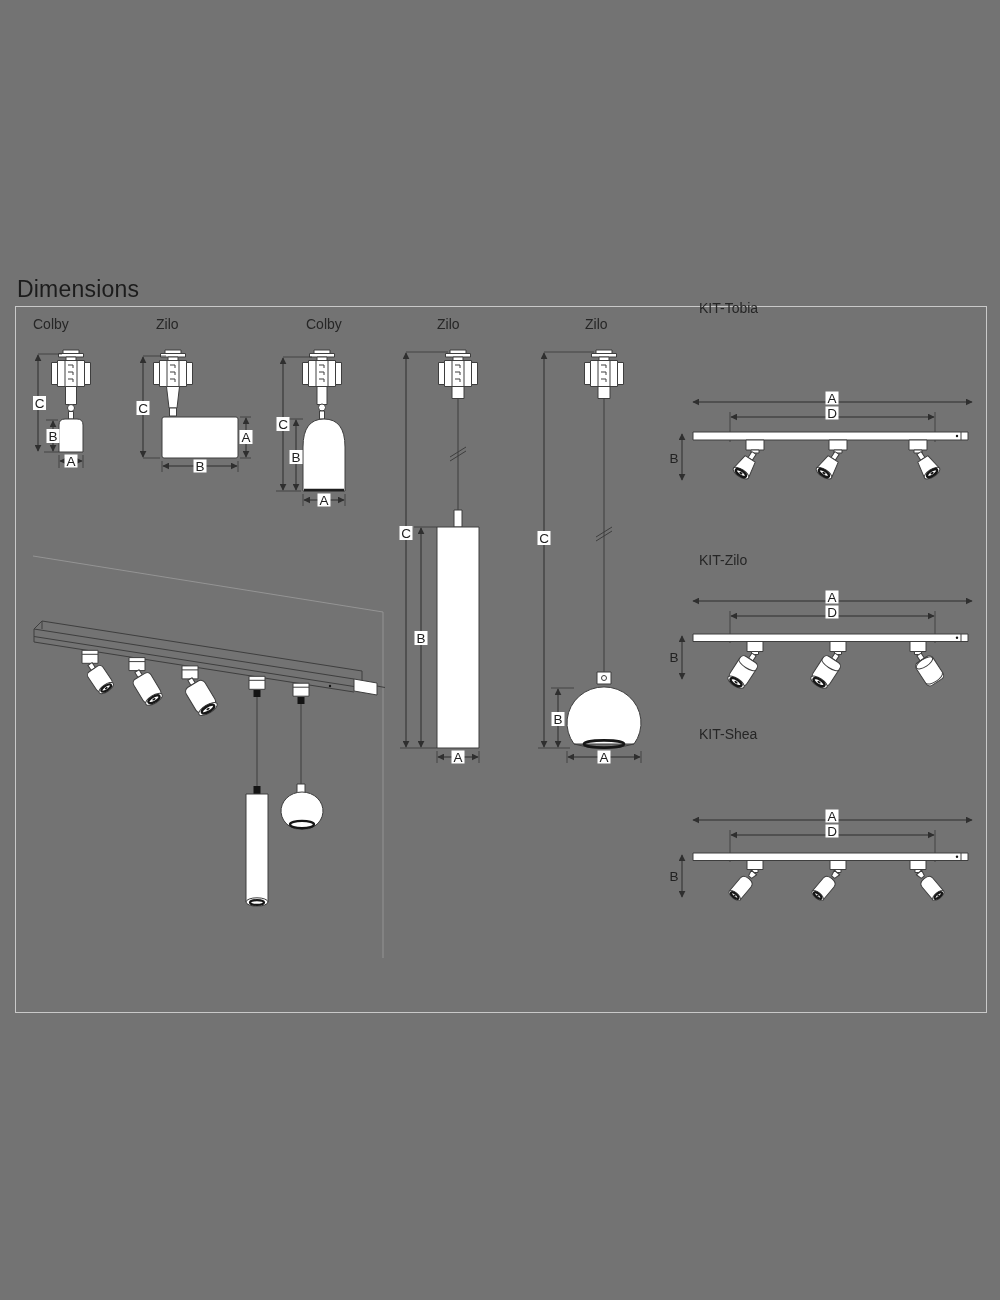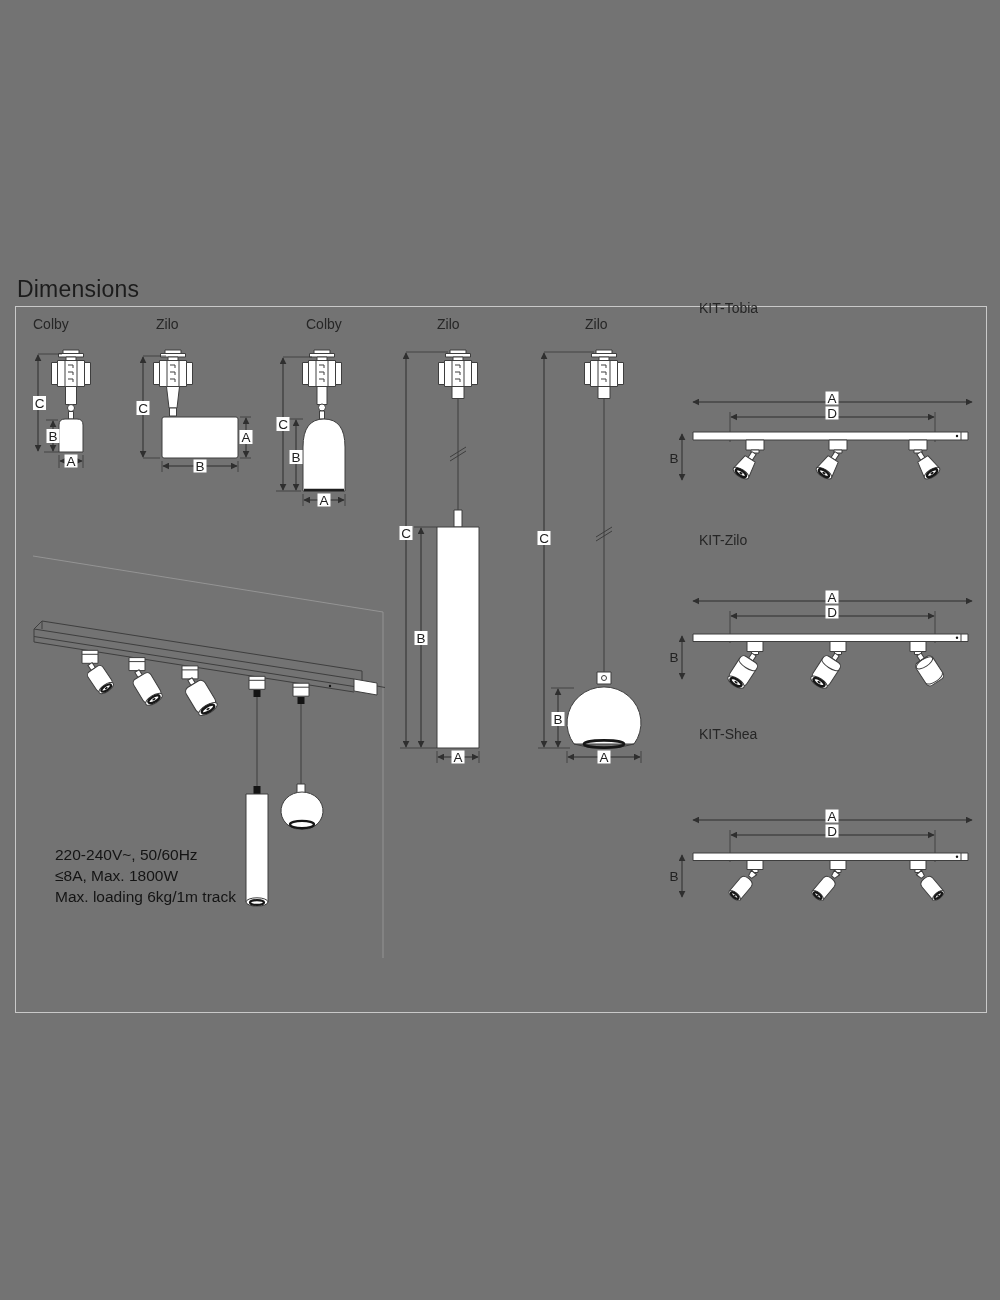--- a/index.html
+++ b/index.html
@@ -33,28 +33,23 @@
   <h1 class="page-title">Dimensions</h1>
 
   <div class="frame"></div>
 
   <div class="col-label" style="left:33px;top:316px">Colby</div>
   <div class="col-label" style="left:156px;top:316px">Zilo</div>
   <div class="col-label" style="left:306px;top:316px">Colby</div>
   <div class="col-label" style="left:437px;top:316px">Zilo</div>
   <div class="col-label" style="left:585px;top:316px">Zilo</div>
   <div class="col-label" style="left:699px;top:300px">KIT-Tobia</div>
-  <div class="col-label" style="left:699px;top:532px">KIT-Zilo</div>
+  <div class="col-label" style="left:699px;top:552px">KIT-Zilo</div>
   <div class="col-label" style="left:699px;top:726px">KIT-Shea</div>
 
-  <div class="specs">
-    <div>220-240V~, 50/60Hz</div>
-    <div>≤8A, Max. 1800W</div>
-    <div>Max. loading 6kg/1m track</div>
-  </div>
 
   <svg class="diagram" viewBox="0 0 1000 1300">
     <defs>
       <marker id="arr" viewBox="0 0 10 10" refX="9" refY="5" markerWidth="7" markerHeight="7" orient="auto-start-reverse">
         <path d="M0,0 L10,5 L0,10 Z" fill="#2f2f2f"></path>
       </marker>
 
       <g id="track-adapter">
         <rect class="ol" x="-8" y="0" width="16" height="3.5"></rect>
         <rect class="ol" x="-12.5" y="3.5" width="25" height="3.5"></rect>

